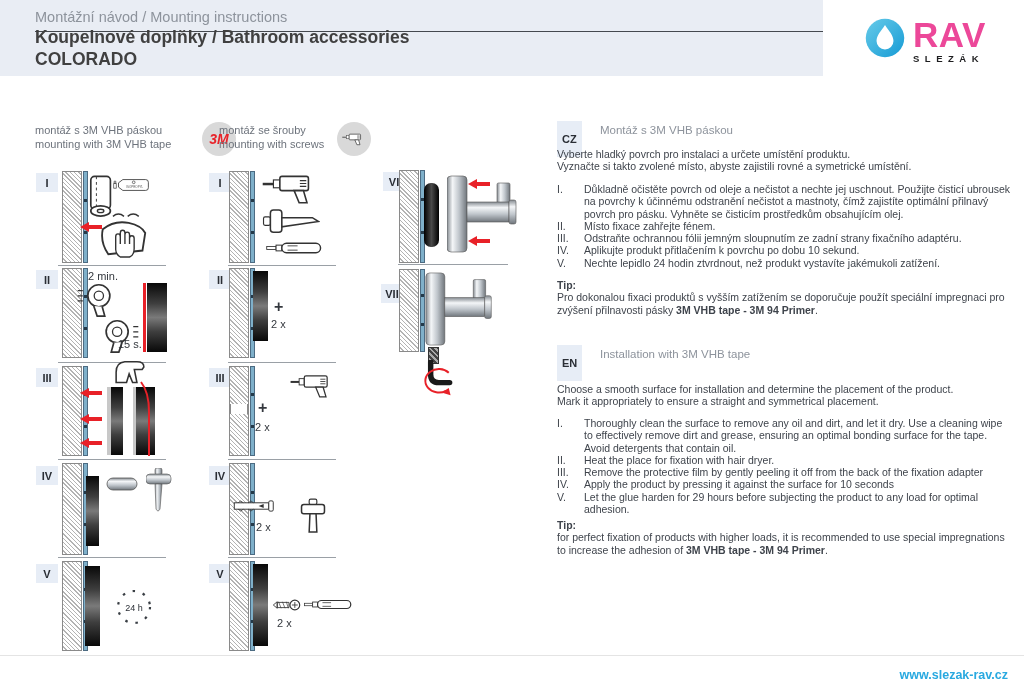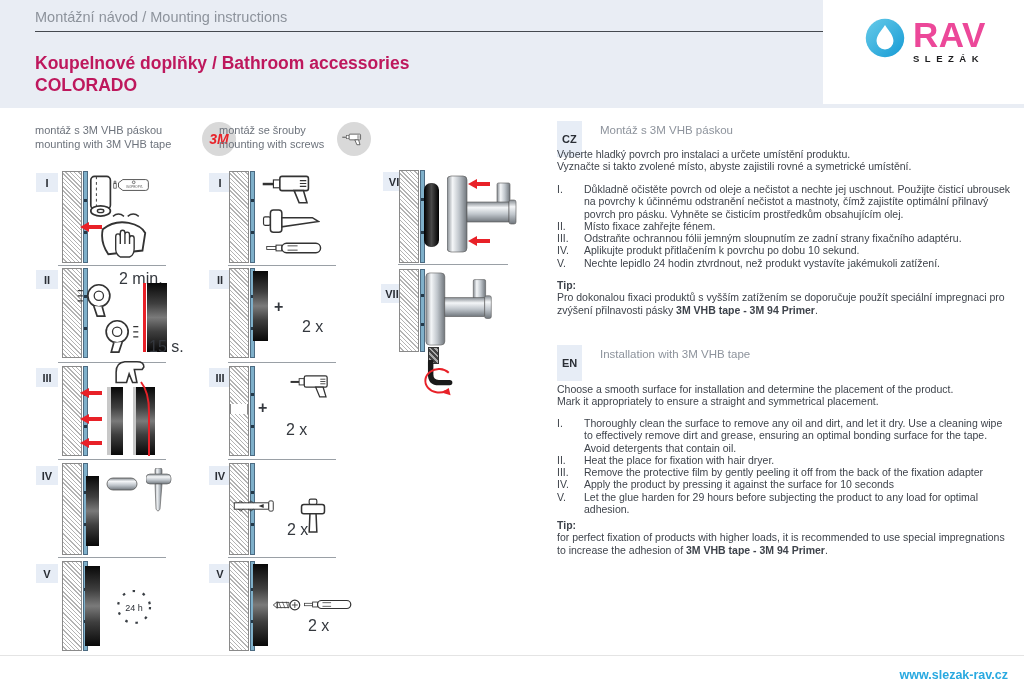--- a/index.html
+++ b/index.html
@@ -1,22 +1,22 @@
 <!DOCTYPE html>
 <html><head>
 <meta charset="utf-8">
 <style>
   html,body{margin:0;padding:0;background:#fff;}
   .page{position:relative;width:1024px;height:696px;background:#fff;overflow:hidden;
         font-family:"Liberation Sans",sans-serif;color:#3c414a;}
   
-  .header{position:absolute;left:0;top:0;width:1024px;height:108px;background:#e9edf4;}
+  .header{position:absolute;left:0;top:0;width:1024px;height:76px;background:#e9edf4;}
   .doc-type{position:absolute;left:35px;top:9px;font-size:14.5px;color:#8d939c;}
   .header-rule{position:absolute;left:35px;top:31px;width:788px;height:1px;background:#45494f;}
-  .title{position:absolute;left:35px;top:52px;font-size:17.5px;font-weight:bold;color:#be185d;line-height:22px;}
+  .title{position:absolute;left:35px;top:26px;font-size:17.5px;font-weight:bold;color:#404040;line-height:22px;}
   .logo-box{position:absolute;left:823px;top:0;width:201px;height:104px;background:#fff;}
   .logo-inner{position:absolute;left:42px;top:18px;display:flex;align-items:flex-start;}
   .logo-txt{margin-left:8px;}
   .logo-brand{font-size:35px;font-weight:bold;color:#ec4899;line-height:34px;letter-spacing:.5px;}
   .logo-sub{font-size:9.5px;font-weight:bold;color:#1d1d1f;letter-spacing:5.5px;margin-top:1px;}
   
   .colhead{position:absolute;font-size:11px;line-height:14px;color:#6d737c;}
   .circle-badge{position:absolute;width:34px;height:34px;border-radius:50%;background:#d9d9d9;
                 display:flex;align-items:center;justify-content:center;}
   .badge-3m-text{color:#e8232a;font-weight:bold;font-style:italic;font-size:14px;}
@@ -25,21 +25,21 @@
       font-weight:bold;font-size:11px;display:flex;align-items:center;justify-content:center;box-sizing:border-box;}
   .wall{position:absolute;width:26px;}
   .wall .h{position:absolute;left:0;top:0;bottom:0;right:6px;
            background:repeating-linear-gradient(45deg,#fff,#fff 2px,#b3b3b3 2px,#b3b3b3 3px);
            border:1px solid #8a8a8a;}
   .wall .s{position:absolute;top:0;bottom:0;right:0;width:5px;background:#7fb0ca;border:1px solid #4c6b82;box-sizing:border-box;}
   .wall .s::before,.wall .s::after{content:"";position:absolute;left:0px;width:3px;height:3px;background:#243a4a;}
   .wall .s::before{top:30%;} .wall .s::after{top:66%;}
   .bks{position:absolute;background:linear-gradient(180deg,#080808,#3f3f3f 30%,#7a7a7a 50%,#3f3f3f 70%,#080808);}
   .dv{position:absolute;height:1px;background:#9aa0a6;}
-  .dtx{position:absolute;font-size:16px;color:#34383e;white-space:nowrap;padding-left:31px;}
+  .dtx{position:absolute;font-size:11px;color:#34383e;white-space:nowrap;}
   .plus{position:absolute;font-size:16px;font-weight:bold;color:#34383e;}
   .arw{position:absolute;width:22px;height:10px;}
   .arw::before{content:"";position:absolute;left:0;top:0;border-top:5px solid transparent;
                border-bottom:5px solid transparent;border-right:9px solid #e82128;}
   .arw::after{content:"";position:absolute;left:8px;top:3px;right:0;height:4px;background:#e82128;}
   .icon{position:absolute;}
   .redline{position:absolute;width:3px;background:#e82128;}
   .hole{position:absolute;background:#fff;border-left:1px solid #8a8a8a;border-right:1px solid #8a8a8a;box-sizing:border-box;}
   .stub{position:absolute;background:repeating-linear-gradient(45deg,#444 0,#444 2px,#aaa 2px,#aaa 4px);border:1px solid #333;}
   

